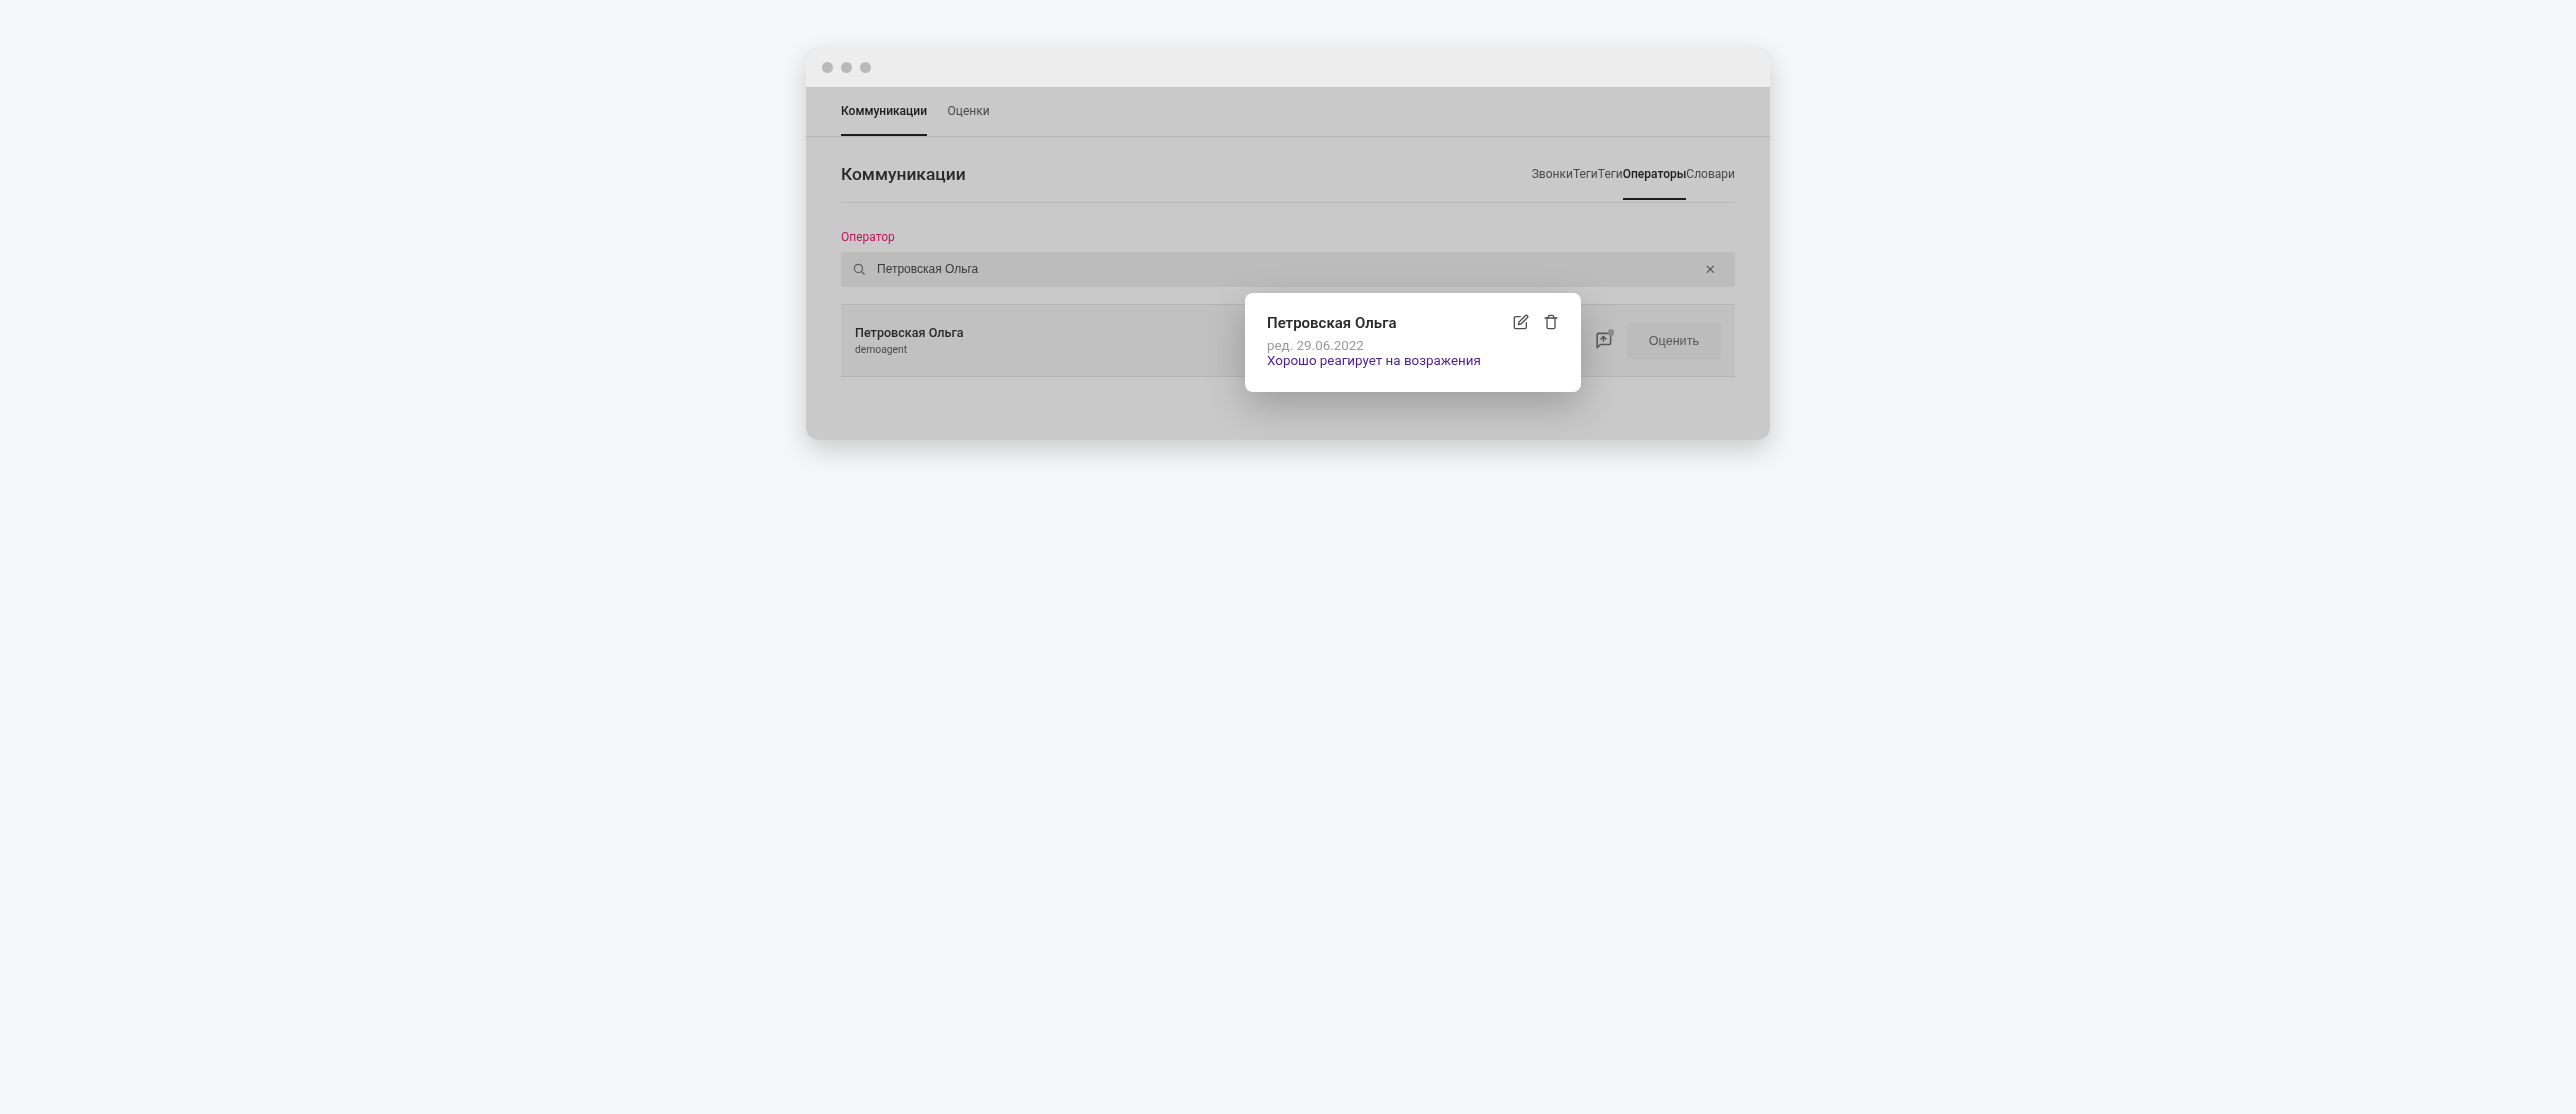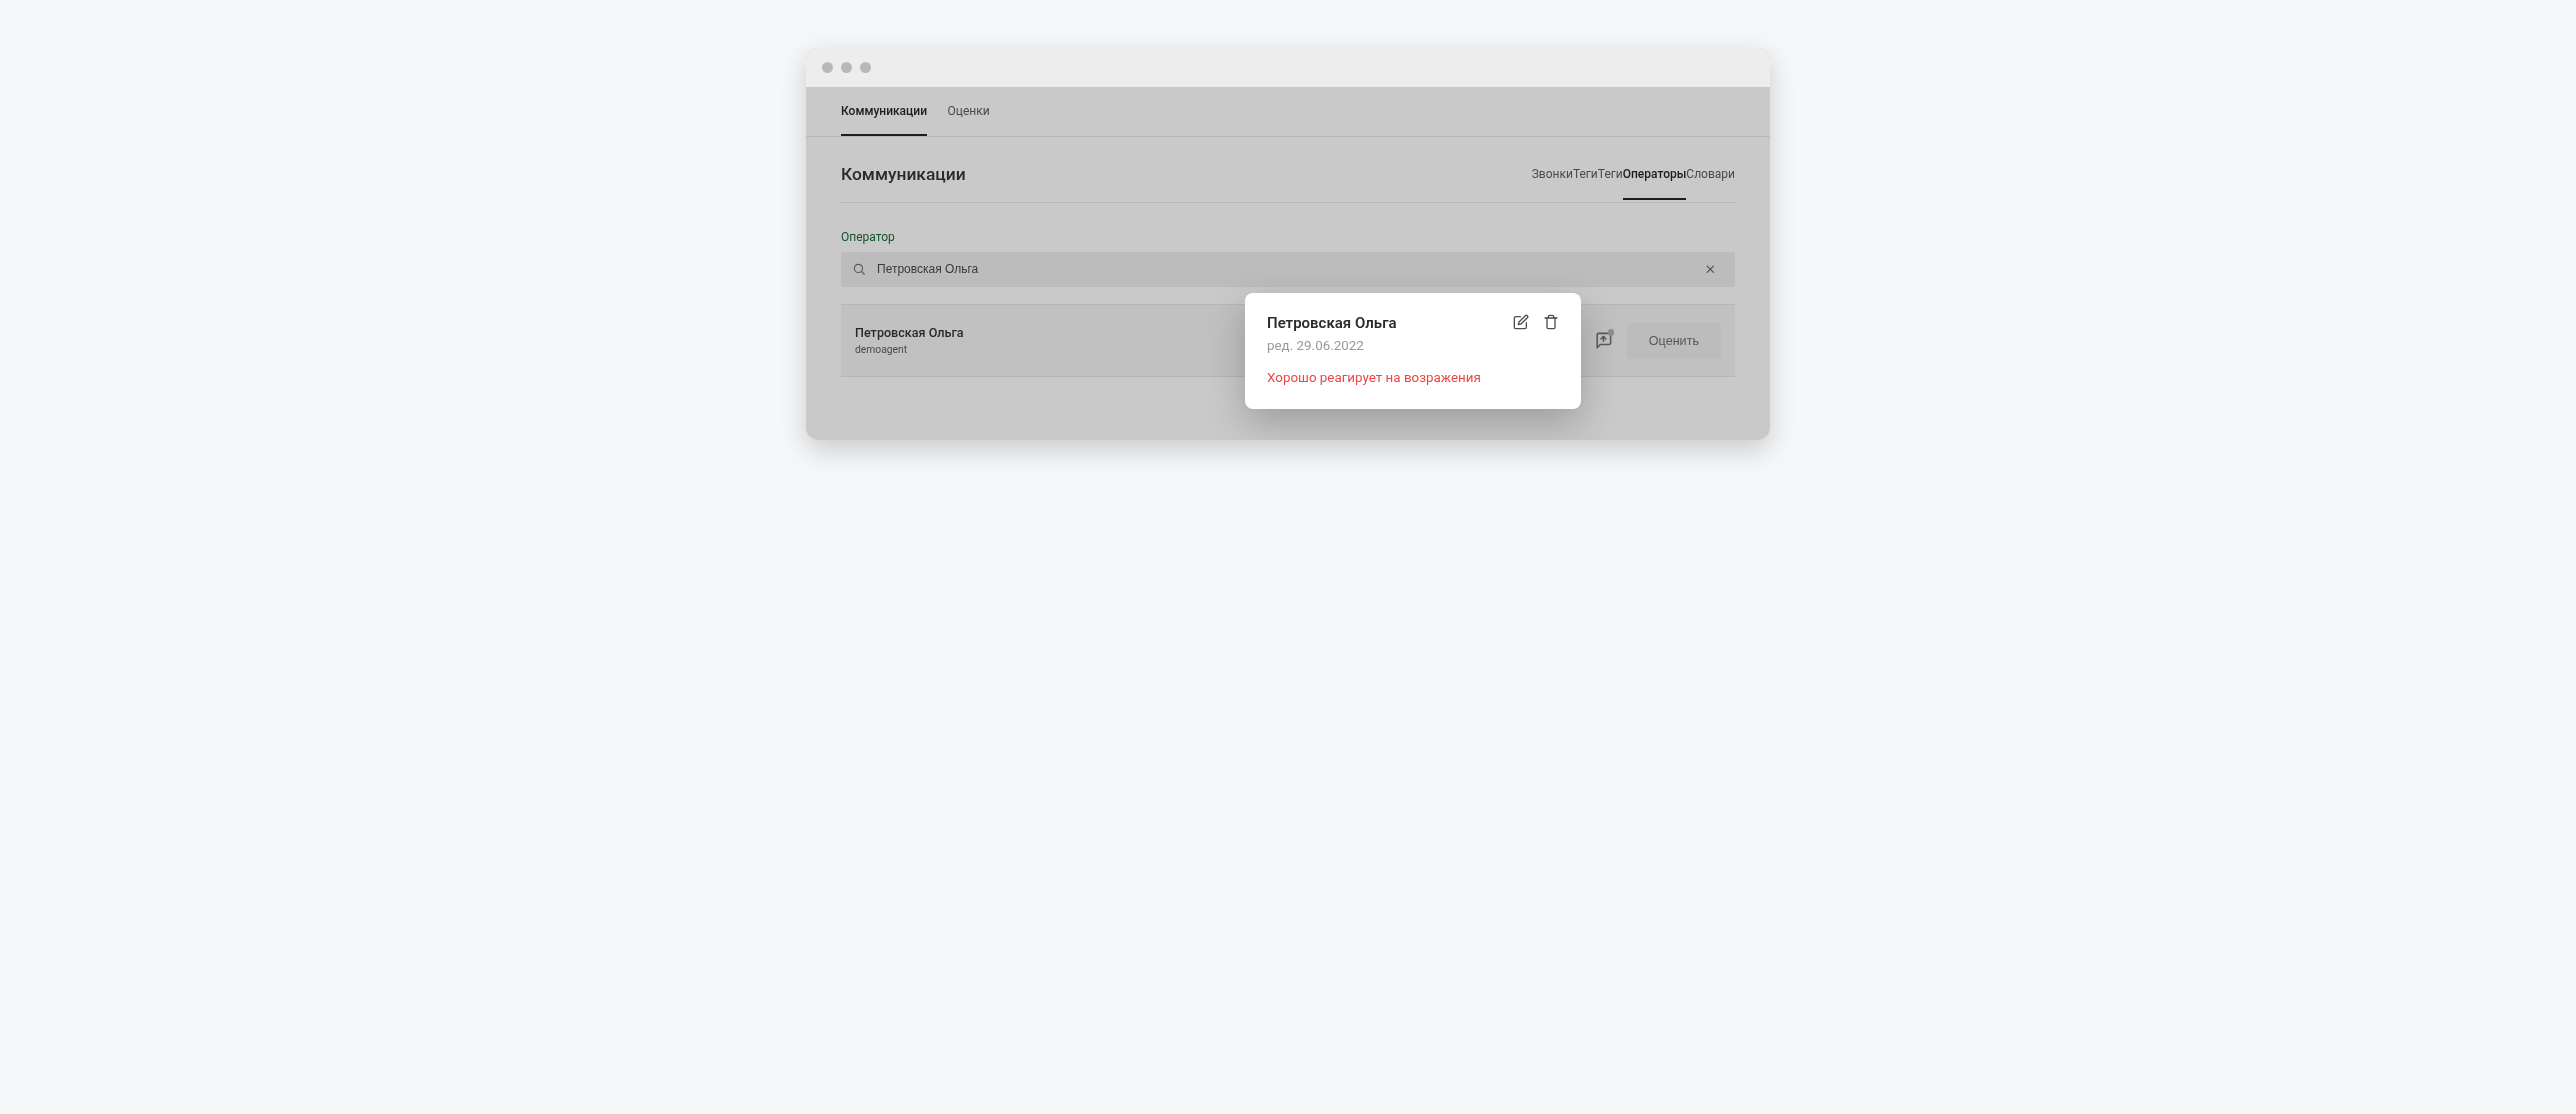--- a/index.html
+++ b/index.html
@@ -81,21 +81,21 @@
     border-bottom-color: #1d1d1d;
   }
   .page-subtitle {
     font-size: 19px;
     color: #2e2e2e;
     font-weight: 500;
     margin-top: 28px;
   }
   .field-label {
     font-size: 12px;
-    color: #14532d;
+    color: #be185d;
     margin-top: 27px;
   }
   .search-row {
     margin-top: 8px;
     display: flex;
     align-items: stretch;
     gap: 0;
   }
   .search-box {
     flex: 1;
@@ -162,21 +162,21 @@
     background: #ffffff;
     border-radius: 8px;
     box-shadow: 0 14px 38px rgba(0,0,0,0.22);
     padding: 20.5px 22px 24px 22px;
   }
   .pop-head { display: flex; align-items: flex-start; justify-content: space-between; }
   .pop-title { font-size: 15px; font-weight: 600; color: #2b2b2b; }
   .pop-icons { display: flex; gap: 14px; color: #4e4e4e; }
   .pop-edit, .pop-del { cursor: pointer; }
   .pop-meta { font-size: 13.4px; color: #9a9a9a; margin-top: 6.3px; }
-  .pop-body { font-size: 13.4px; color: #ef4444; margin-top: 17px; }
+  .pop-body { font-size: 13.4px; color: #4c1d95; margin-top: 0; }
 
   svg { display: block; }
 </style>
 </head>
 <body>
 
 <div class="canvas">
   <div class="window">
 
     <div class="titlebar">

